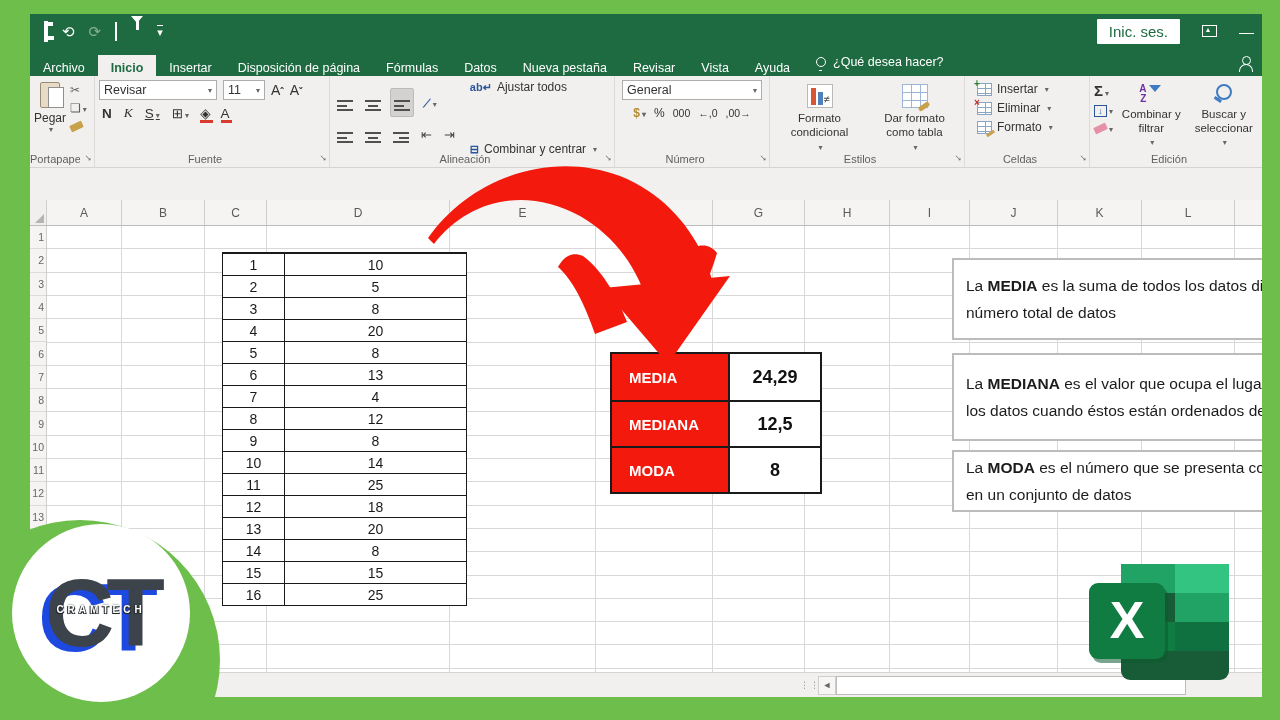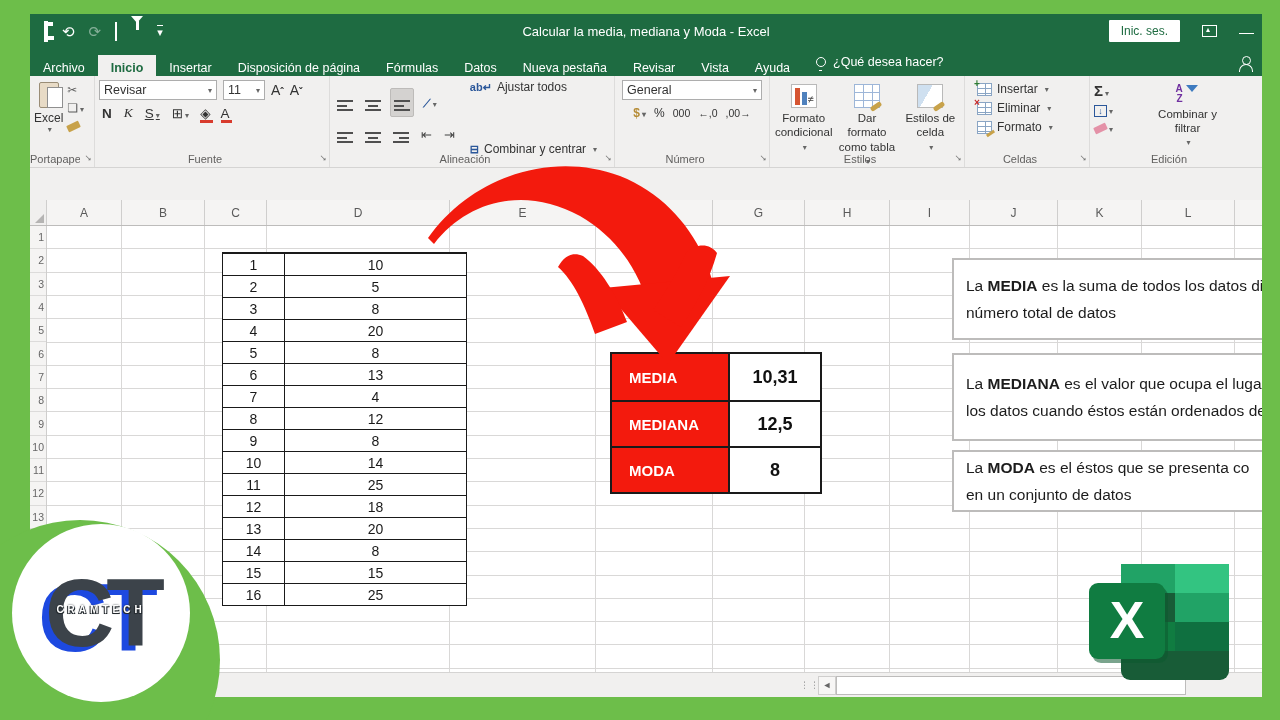--- a/index.html
+++ b/index.html
@@ -17,21 +17,21 @@
   .isave:before{content:"";position:absolute;left:2px;top:-1px;width:5px;height:4px;background:#fff;}
   .isave:after{content:"";position:absolute;left:1px;bottom:0;width:7px;height:4px;background:#fff;}
   .itblq{width:14px;height:12px;border:1.5px solid #fff;background:
      linear-gradient(#fff,#fff) 0 3.5px/100% 1.5px no-repeat,
      linear-gradient(#fff,#fff) 4.5px 0/1.5px 100% no-repeat;}
   .ifunnel{width:0;height:0;border-left:6px solid transparent;border-right:6px solid transparent;border-top:7px solid #fff;position:relative;}
   .ifunnel:after{content:"";position:absolute;left:-1.5px;top:-2px;width:3px;height:9px;background:#fff;}
   .imore{font-size:11px;border-top:1.5px solid #fff;line-height:8px;padding-top:1px;}
   .wtitle{position:absolute;left:0;right:0;text-align:center;font-size:13px;color:#fff;}
   .tb-right{position:absolute;right:8px;top:0;height:34px;display:flex;align-items:center;gap:22px;}
-  .signin{background:#fff;color:#1e6b41;font-size:12px;padding:4px 12px;border-radius:1px;}
+  .signin{background:#fff;color:#1e6b41;font-size:15px;padding:4px 12px;border-radius:1px;}
   .iribbon{width:15px;height:12px;border:1.5px solid #fff;position:relative;}
   .iribbon:before{content:"▴";color:#fff;font-size:8px;position:absolute;left:3px;top:-1px;}
   .imin{color:#fff;font-size:15px;}
 
   
   .tabrow{height:28px;background:#1e6b41;display:flex;align-items:flex-end;position:relative;}
   .rtab{color:#fff;font-size:12.5px;padding:6px 13px 7px;cursor:default;}
   .rtab.active{background:#f1f0ef;color:#1e6b41;font-weight:bold;}
   .tellme{display:flex;align-items:center;gap:7px;color:#fff;font-size:12.5px;padding:6px 13px 7px;}
   .ibulb{width:10px;height:10px;border:1.5px solid #fff;border-radius:50%;position:relative;}
@@ -199,21 +199,20 @@
 
   <div class="titlebar" data-interactable="false">
     <div class="qat" data-interactable="false">
       <span class="qi" data-interactable="true"><span class="isave"></span></span>
       <span class="qi" data-interactable="true">⟲</span>
       <span class="qi dim" data-interactable="true">⟳</span>
       <span class="qi" data-interactable="true"><span class="itblq"></span></span>
       <span class="qi" data-interactable="true"><span class="ifunnel"></span></span>
       <span class="qi imore" data-interactable="true">▾</span>
     </div>
-    <div class="wtitle" data-interactable="false">Calcular la media, mediana y Moda  -  Excel</div>
     <div class="tb-right">
       <span class="signin" data-interactable="true">Inic. ses.</span>
       <span class="iribbon" data-interactable="true"></span>
       <span class="imin" data-interactable="true">—</span>
     </div>
   </div>
 
   <div class="tabrow" data-interactable="false">
     <div>
       
@@ -224,21 +223,21 @@
     </span>
     <span class="iperson" data-interactable="true"></span>
   </div>
 
   <div class="ribbon" data-interactable="false">
 
     <div class="rgroup g-clip" data-interactable="false">
       <div class="gbody">
         <div class="pegar car" data-interactable="true">
           <span class="iclip" data-interactable="false"></span>
-          <span>Excel</span>
+          <span>Pegar</span>
         </div>
         <div class="clipcol">
           <span data-interactable="true">✂</span>
           <span class="car" data-interactable="true">❏</span>
           <span data-interactable="true"><span class="ieraser" style="background:#c8a24a"></span></span>
         </div>
       </div>
       <div class="glabel" data-interactable="false">Portapapeles</div>
       <div class="glaunch" data-interactable="true">⭨</div>
     </div>
@@ -352,24 +351,20 @@
         <div class="stybtn car" data-interactable="true">
           <span class="ic24 ic-cf" data-interactable="false">
               <i></i>
             </span>
           <span><span>Formato</span><br><span>condicional</span></span>
         </div>
         <div class="stybtn car" data-interactable="true">
           <span class="ic24 ic-tb" data-interactable="false"></span>
           <span><span>Dar formato</span><br><span>como tabla</span></span>
         </div>
-        <div class="stybtn car" data-interactable="true">
-          <span class="ic24 ic-cs" data-interactable="false"></span>
-          <span><span>Estilos de</span><br><span>celda</span></span>
-        </div>
       </div>
       <div class="glabel" data-interactable="false">Estilos</div>
       <div class="glaunch" data-interactable="true">⭨</div>
     </div>
 
     <div class="rgroup g-cells" data-interactable="false">
       <div class="gbody">
         <div class="cellcol">
           <span class="crow car" data-interactable="true">
               <span class="igrid badge-plus" data-interactable="false"></span>
@@ -396,20 +391,24 @@
           <span class="car" data-interactable="true"><span class="ifill">↓</span></span>
           <span class="car" data-interactable="true"><span class="ieraser"></span></span>
         </div>
         <div class="editbtn car" data-interactable="true">
           <span class="iaz" data-interactable="false">
               <b>A</b>
               <i>Z</i>
               <s></s>
             </span>
           <span><span>Combinar y</span><br><span>filtrar</span></span>
+        </div>
+        <div class="editbtn car" data-interactable="true">
+          <span class="imag" data-interactable="false"></span>
+          <span><span>Buscar y</span><br><span>seleccionar</span></span>
         </div>
       </div>
       <div class="glabel" data-interactable="false">Edición</div>
     </div>
   </div>
 
 
   <div class="sheet" data-interactable="false">
     <div class="colheads" data-interactable="false">
       <span class="corner" data-interactable="true"></span>
@@ -549,21 +548,21 @@
                 <div class="cnum" data-interactable="false">16</div>
                 <div class="cdat" data-interactable="false">25</div>
               </div>
             </div>
         </div>
 
         <div class="stable" data-interactable="false">
 
             <div class="srow" data-interactable="true">
               <div class="slabel" data-interactable="false">MEDIA</div>
-              <div class="sval" data-interactable="false">10,31</div>
+              <div class="sval" data-interactable="false">24,29</div>
             </div>
 
             <div class="srow" data-interactable="true">
               <div class="slabel" data-interactable="false">MEDIANA</div>
               <div class="sval" data-interactable="false">12,5</div>
             </div>
 
             <div class="srow" data-interactable="true">
               <div class="slabel" data-interactable="false">MODA</div>
               <div class="sval" data-interactable="false">8</div>
@@ -572,21 +571,21 @@
 
         <div class="note note1" data-interactable="false">
           <span><span>La </span><b>MEDIA</b><span> es la suma de todos los datos div</span></span>
           <span>número total de datos</span>
         </div>
         <div class="note note2" data-interactable="false">
           <span><span>La </span><b>MEDIANA</b><span> es el valor que ocupa el lugar</span></span>
           <span>los datos cuando éstos están ordenados de</span>
         </div>
         <div class="note note3" data-interactable="false">
-          <span><span>La </span><b>MODA</b><span> es el éstos que se presenta co</span></span>
+          <span><span>La </span><b>MODA</b><span> es el número que se presenta co</span></span>
           <span>en un conjunto de datos</span>
         </div>
       </div>
     </div>
   </div>
 
   <svg class="arrow" data-interactable="false" width="360" height="230" viewBox="0 0 360 230">
     <g fill="#f31a0d">
       <path d="M 18,88 C 60,28 140,0 210,26 C 258,45 290,86 302,130 L 240,162 C 230,120 205,86 170,66 C 115,36 58,50 24,94 Z"></path>
       <polygon points="193,138 320,126 258,214"></polygon>

